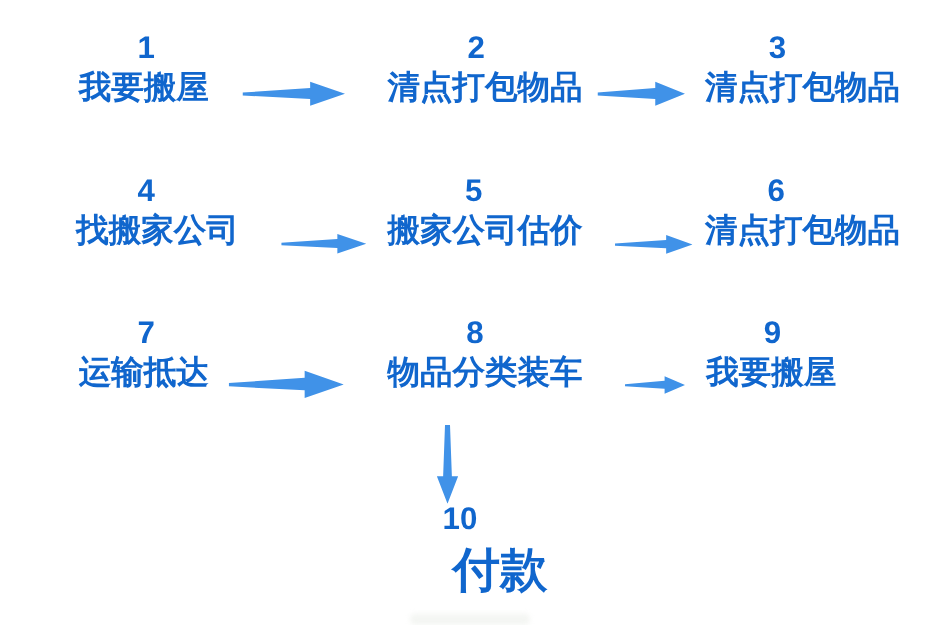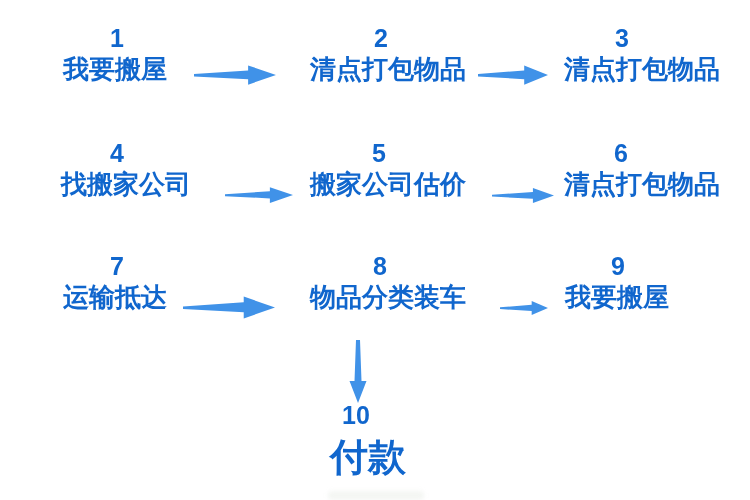--- a/index.html
+++ b/index.html
@@ -31,22 +31,22 @@
   
   .s1{left:63px;top:26px;}   .s1 .num{left:32px;}
   .s2{left:310px;top:26px;}  .s2 .num{left:49px;}
   .s3{left:564px;top:26px;}  .s3 .num{left:36px;}
   .s4{left:61px;top:141px;}  .s4 .num{left:34px;}
   .s5{left:310px;top:141px;} .s5 .num{left:47px;}
   .s6{left:564px;top:141px;} .s6 .num{left:35px;}
   .s7{left:63px;top:254px;}  .s7 .num{left:32px;}
   .s8{left:310px;top:254px;} .s8 .num{left:48px;}
   .s9{left:565px;top:254px;} .s9 .num{left:31px;}
-  .s10{left:330px;top:403px;} .s10 .num{left:4px;}
-  .s10 .label{top:33px;font-size:38px;}
+  .s10{left:330px;top:403px;} .s10 .num{left:16px;}
+  .s10 .label{top:33px;font-size:38px;margin-left:32px;}
   
   .arrow{position:absolute;color:var(--arrow-blue);display:block;}
   .c1{left:194px;top:64px;width:82px;height:22px;}
   .c2{left:478px;top:64px;width:70px;height:22px;}
   .c3{left:225px;top:186px;width:68px;height:18px;}
   .c4{left:492px;top:187px;width:62px;height:17px;}
   .c5{left:183px;top:295px;width:92px;height:25px;}
   .c6{left:500px;top:300px;width:48px;height:16px;}
   .c7{left:348px;top:340px;width:20px;height:63px;}
   .edge-artifact{

